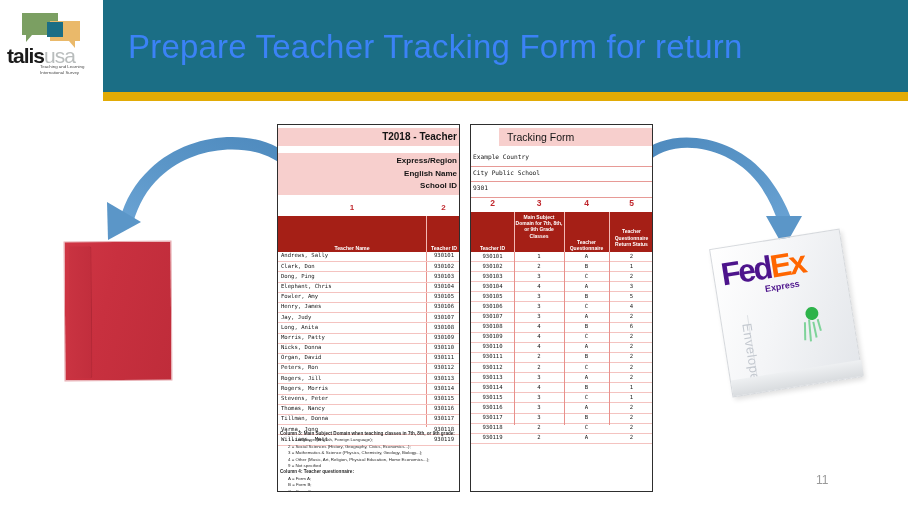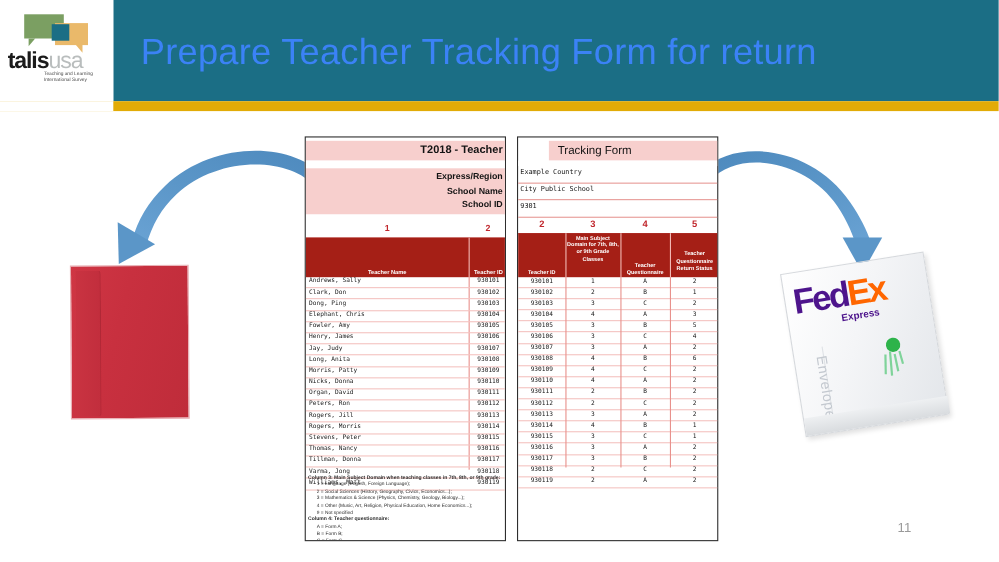--- a/index.html
+++ b/index.html
@@ -182,21 +182,21 @@
       <div class="fx-envword">Envelope</div>
       <div class="fx-fold"></div>
     </div>
   </div>
 
   <div class="doc docL">
     <div class="L-title">T2018 - Teacher</div>
     <div class="L-white1"></div>
     <div class="L-meta">
       <div>Express/Region</div>
-      <div>School Name</div>
+      <div>English Name</div>
       <div>School ID</div>
     </div>
     <div class="L-white2"></div>
     <div class="L-colnum">
       <span class="L-cn1">1</span>
       <span class="L-cn2">2</span>
     </div>
     <div class="L-hdrband">
       <span class="hc L-hc1">Teacher Name</span>
       <span class="hc L-hc2">Teacher ID</span>

